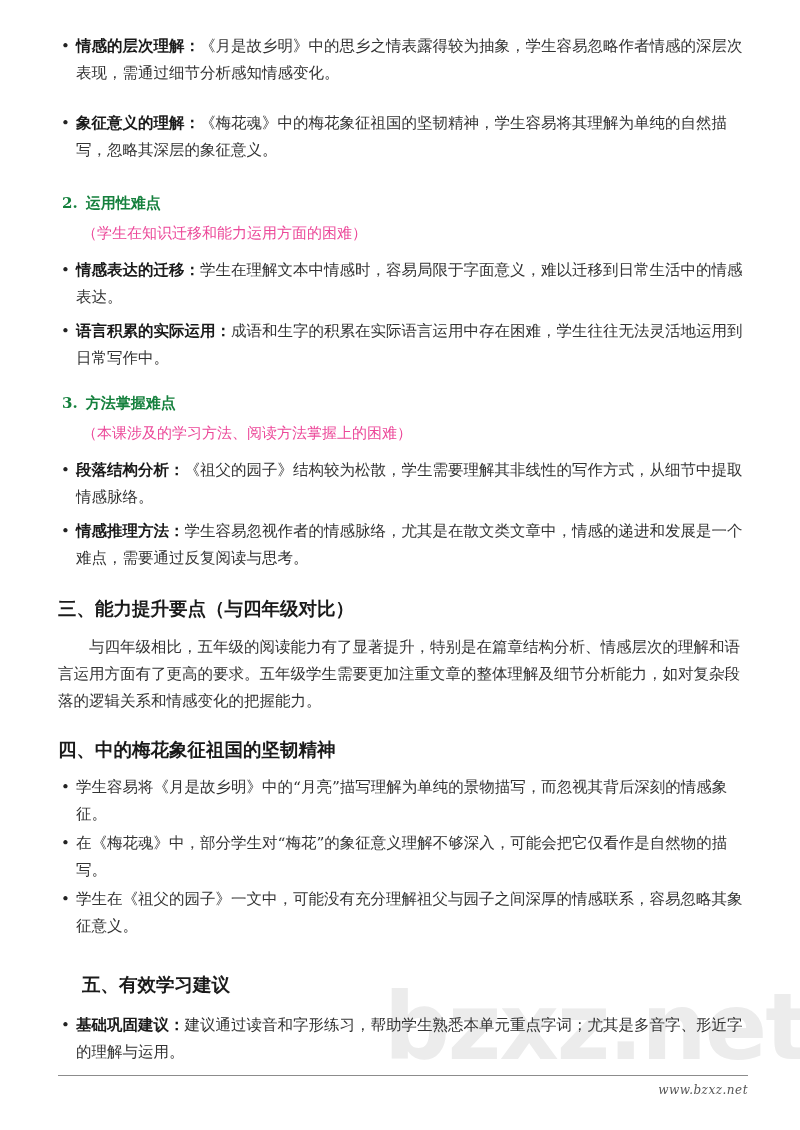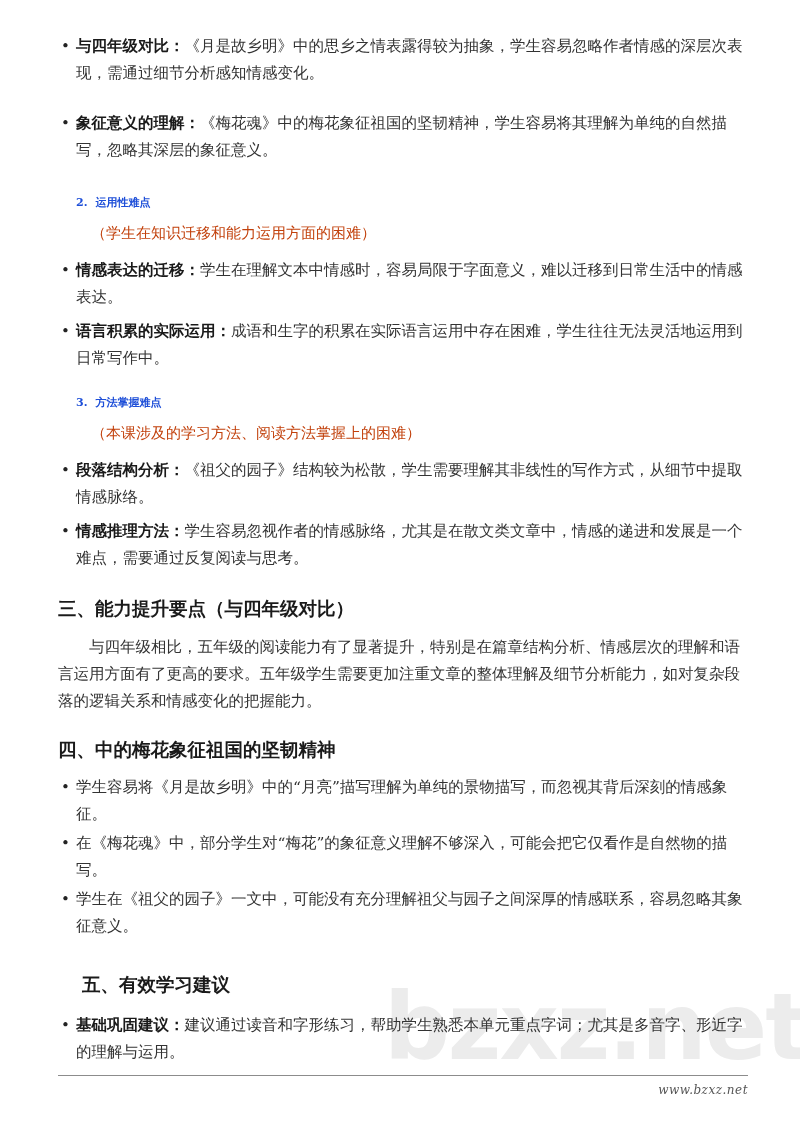--- a/index.html
+++ b/index.html
@@ -36,37 +36,37 @@
       font-size: 15px;
       color: #222;
     }
     .bullet-item .term {
       font-family: "DejaVu Sans", "Liberation Sans", sans-serif;
       font-weight: bold;
       color: #1a1a1a;
     }
     .subhead {
       position: absolute;
-      left: 18px;
+      left: 4px;
       font-family: "DejaVu Sans", "Liberation Sans", sans-serif;
       font-weight: bold;
-      font-size: 11px;
-      color: #1d4ed8;
+      font-size: 15px;
+      color: #15803d;
       line-height: 22px;
     }
     .subhead .num {
       font-family: "DejaVu Serif", "Liberation Serif", serif;
       font-weight: bold;
       margin-right: 8px;
     }
     .paren-note {
       position: absolute;
-      left: 33px;
+      left: 24px;
       font-size: 15px;
-      color: #c2410c;
+      color: #ec4899;
       line-height: 22px;
     }
     .section-title {
       position: absolute;
       left: 0;
       font-family: Liberation Sans, sans-serif;
       font-weight: bold;
       font-size: 18.5px;
       color: #1a1a1a;
       line-height: 26px;
@@ -118,21 +118,21 @@
   </style>
 </head>
 <body>
 
 <div class="watermark">bzxz.net</div>
 
 <div class="page content-layer">
 
   <div class="bullet-item" style="top:33px;">
     <span class="dot">•</span>
-    <span class="term">与四年级对比：</span><span>《月是故乡明》中的思乡之情表露得较为抽象，学生容易忽略作者情感的深层次表现，需通过细节分析感知情感变化。</span>
+    <span class="term">情感的层次理解：</span><span>《月是故乡明》中的思乡之情表露得较为抽象，学生容易忽略作者情感的深层次表现，需通过细节分析感知情感变化。</span>
   </div>
   <div class="bullet-item" style="top:110px;">
     <span class="dot">•</span>
     <span class="term">象征意义的理解：</span><span>《梅花魂》中的梅花象征祖国的坚韧精神，学生容易将其理解为单纯的自然描写，忽略其深层的象征意义。</span>
   </div>
 
   <div class="subhead" style="top:192px;">
     <span class="num">2.</span><span>运用性难点</span>
   </div>
   <div class="paren-note" style="top:222px;">（学生在知识迁移和能力运用方面的困难）</div>

